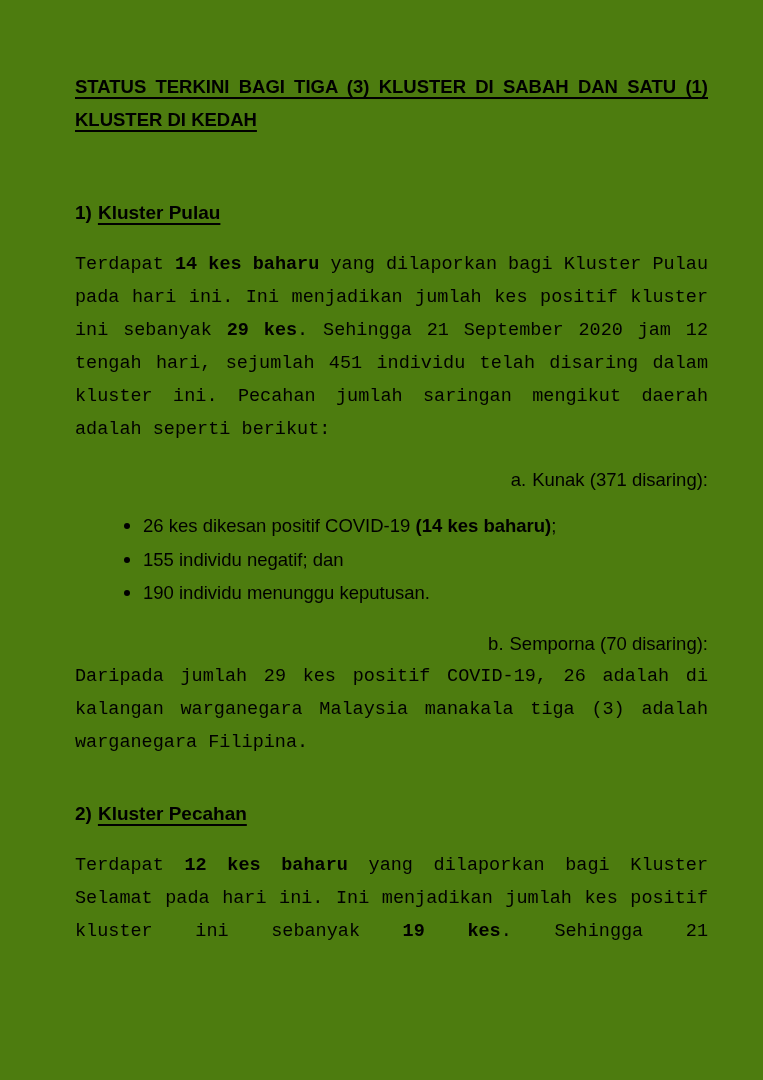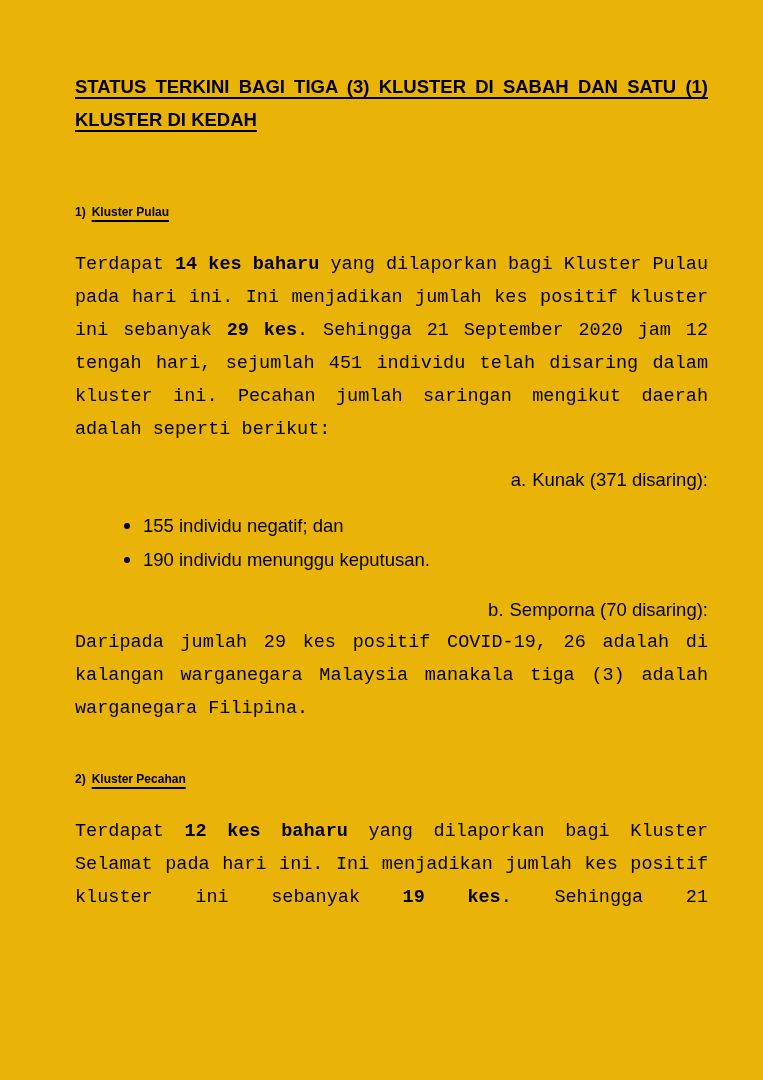--- a/index.html
+++ b/index.html
@@ -4,39 +4,39 @@
 <style>
   * { margin: 0; padding: 0; box-sizing: border-box; }
   html, body { background: #ffffff; }
   body {
     font-family: "Liberation Sans", "DejaVu Sans", sans-serif;
     color: #000000;
   }
   .page {
     width: 763px;
     height: 1080px;
-    background: #eab308;
+    background: #4d7c0f;
     padding: 70px 55px 0 75px;
     overflow: hidden;
     font-size: 18.5px;
     line-height: 33px;
     text-align: justify;
   }
   h1.doc-title {
     font-size: 18.5px;
     font-weight: bold;
     line-height: 33px;
     text-align: justify;
     text-decoration-line: underline;
     text-decoration-thickness: 2px;
     text-underline-offset: 4px;
     margin-bottom: 60px;
   }
   h2.section-heading {
-    font-size: 12px;
+    font-size: 19px;
     font-weight: bold;
     line-height: 33px;
     margin-bottom: 19px;
     text-align: left;
   }
   .section-num { margin-right: 6px; }
   .section-title-text {
     text-decoration-line: underline;
     text-decoration-thickness: 2px;
     text-underline-offset: 4px;
@@ -77,20 +77,21 @@
 
   <h1 class="doc-title">STATUS TERKINI BAGI TIGA (3) KLUSTER DI SABAH DAN SATU (1) KLUSTER DI KEDAH</h1>
 
   <h2 class="section-heading"><span class="section-num">1)</span><span class="section-title-text">Kluster Pulau</span></h2>
 
   <p class="para"><span>Terdapat </span><b>14 kes baharu</b><span> yang dilaporkan bagi Kluster Pulau pada hari ini. Ini menjadikan jumlah kes positif kluster ini sebanyak </span><b>29 kes</b><span>. Sehingga 21 September 2020 jam 12 tengah hari, sejumlah 451 individu telah disaring dalam kluster ini. Pecahan jumlah saringan mengikut daerah adalah seperti berikut:</span></p>
 
   <div class="sub-block">
     <div class="sub-item"><span class="sub-label">a.</span><span>Kunak (371 disaring):</span></div>
     <ul class="bullets">
+      <li class="bullet-item"><span class="bullet-dot"></span><span>26 kes dikesan positif COVID-19 </span><b>(14 kes baharu)</b><span>;</span></li>
       <li class="bullet-item"><span class="bullet-dot"></span><span>155 individu negatif; dan</span></li>
       <li class="bullet-item"><span class="bullet-dot"></span><span>190 individu menunggu keputusan.</span></li>
     </ul>
   </div>
 
   <div class="sub-block">
     <div class="sub-item"><span class="sub-label">b.</span><span>Semporna (70 disaring):</span></div>
   </div>
 
   <p class="para summary-para"><span>Daripada jumlah 29 kes positif COVID-19, 26 adalah di kalangan warganegara Malaysia manakala tiga (3) adalah warganegara Filipina.</span></p>

